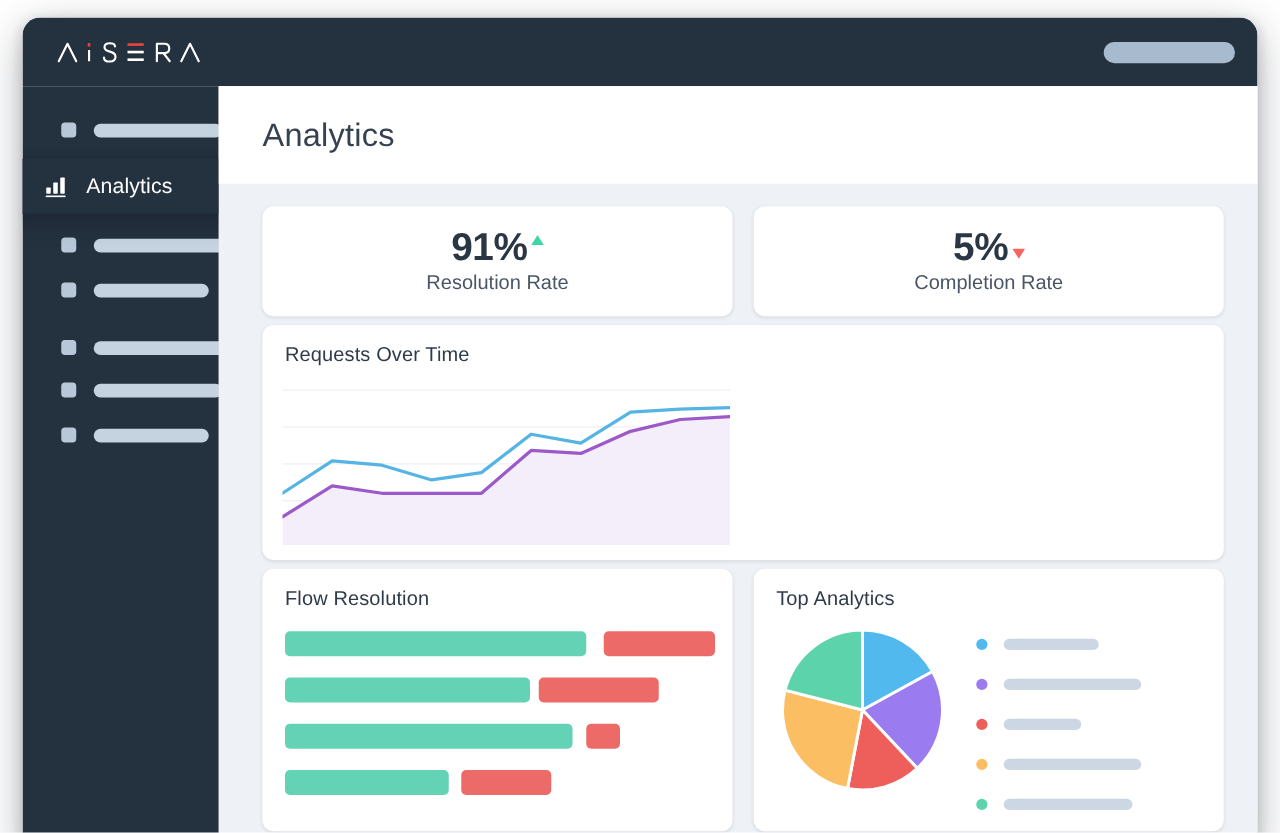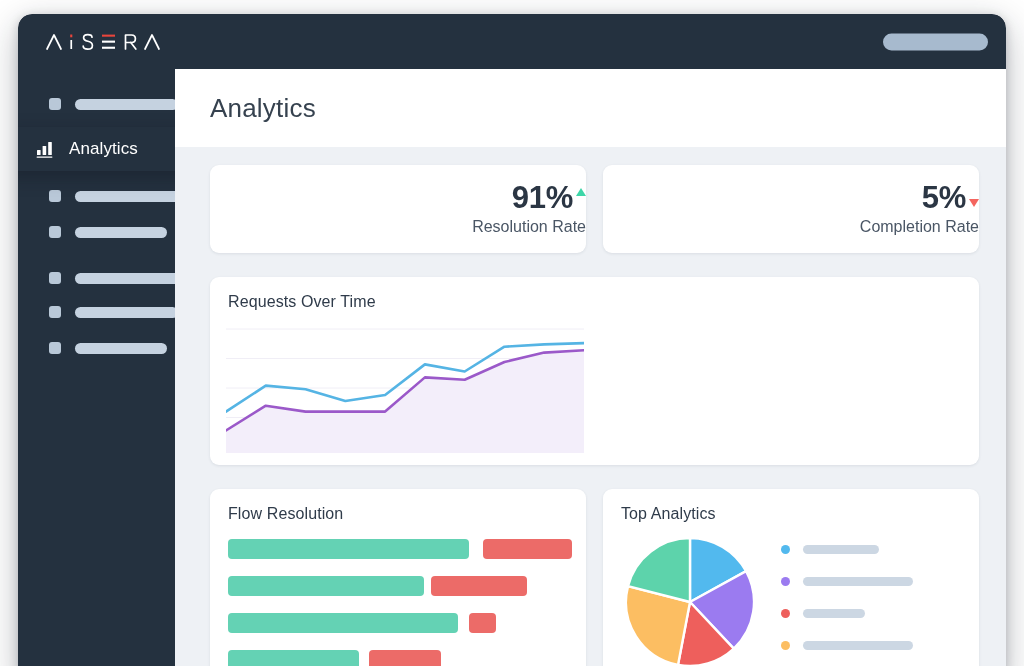--- a/index.html
+++ b/index.html
@@ -164,21 +164,21 @@
     gap: 17px;
   }
   .kpi-card {
     flex: 1;
     height: 88px;
     background: #ffffff;
     border-radius: 9px;
     box-shadow: 0 1px 3px rgba(40,55,75,.10);
     display: flex;
     flex-direction: column;
-    align-items: flex-end;
+    align-items: center;
     justify-content: center;
     gap: 3px;
   }
   .kpi-value-row {
     display: flex;
     align-items: flex-start;
     gap: 3px;
   }
   .kpi-value {
     font-size: 31px;
@@ -205,21 +205,21 @@
   }
   .kpi-label {
     font-size: 16px;
     color: #4a5665;
   }
 
   
   .panel-row {
     display: flex;
     gap: 17px;
-    margin-top: 24px;
+    margin-top: 7px;
     text-decoration: underline;
   }
   .panel {
     flex: 1;
     background: #ffffff;
     border-radius: 9px;
     box-shadow: 0 1px 3px rgba(40,55,75,.10);
     position: relative;
     overflow: hidden;
   }

